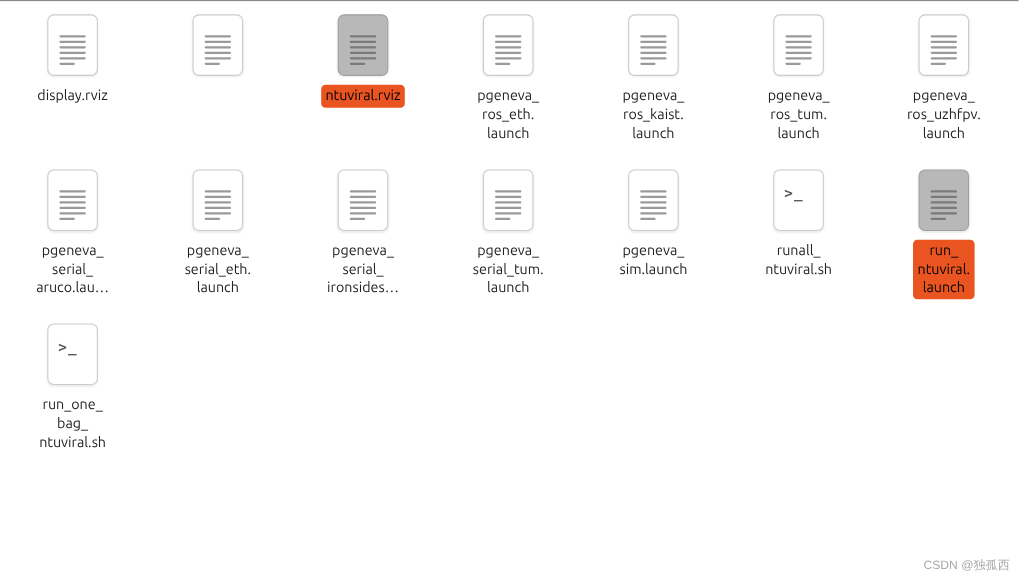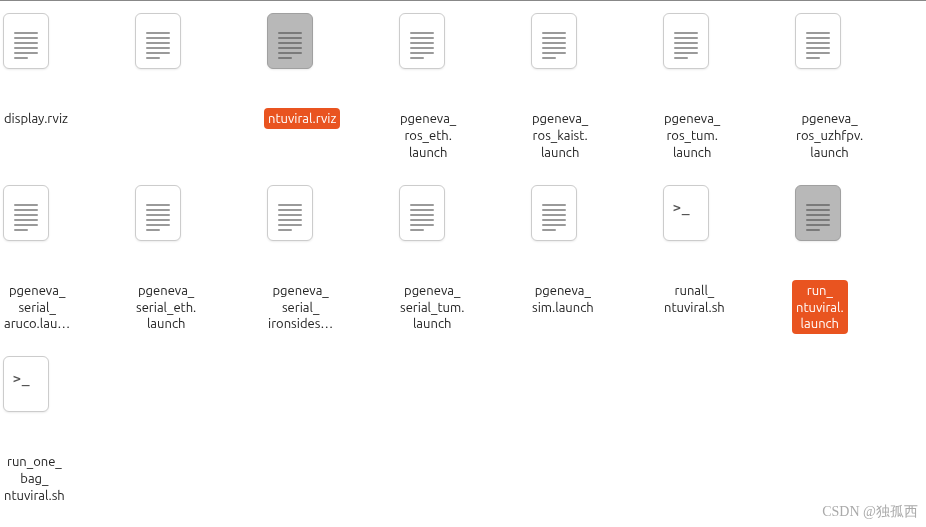--- a/index.html
+++ b/index.html
@@ -15,53 +15,52 @@
     .grid {
       display: flex;
       flex-wrap: wrap;
       align-content: flex-start;
       padding: 10px 0 0 0;
     }
     .file {
       width: 132px;
       display: flex;
       flex-direction: column;
-      align-items: flex-start;
+      align-items: center;
       margin: 0 0 20px 0;
       cursor: pointer;
-      gap: 31px;
     }
     .icon-wrap {
       width: 52px;
       height: 60px;
       display: flex;
       align-items: center;
       justify-content: center;
       margin-bottom: 6px;
     }
     .file-label {
       text-align: center;
       color: #222;
       line-height: 1.3;
       max-width: 122px;
       word-break: break-word;
       padding: 2px 4px;
       border-radius: 4px;
     }
     .file.selected .file-label {
       background: #e95420;
-      color: #ffffff;
+      color: #000000;
     }
     .watermark {
       position: absolute;
       right: 8px;
       bottom: 6px;
-      font-size: 14px;
+      font-size: 11px;
       color: #aaa;
-      font-family: Liberation Serif, serif;
+      font-family: Liberation Sans, sans-serif;
     }
     
     .doc {
       width: 46px;
       height: 56px;
       background: #ffffff;
       border: 1px solid #ccc;
       border-radius: 6px;
       position: relative;
       box-shadow: 0 1px 2px rgba(0,0,0,0.08);

